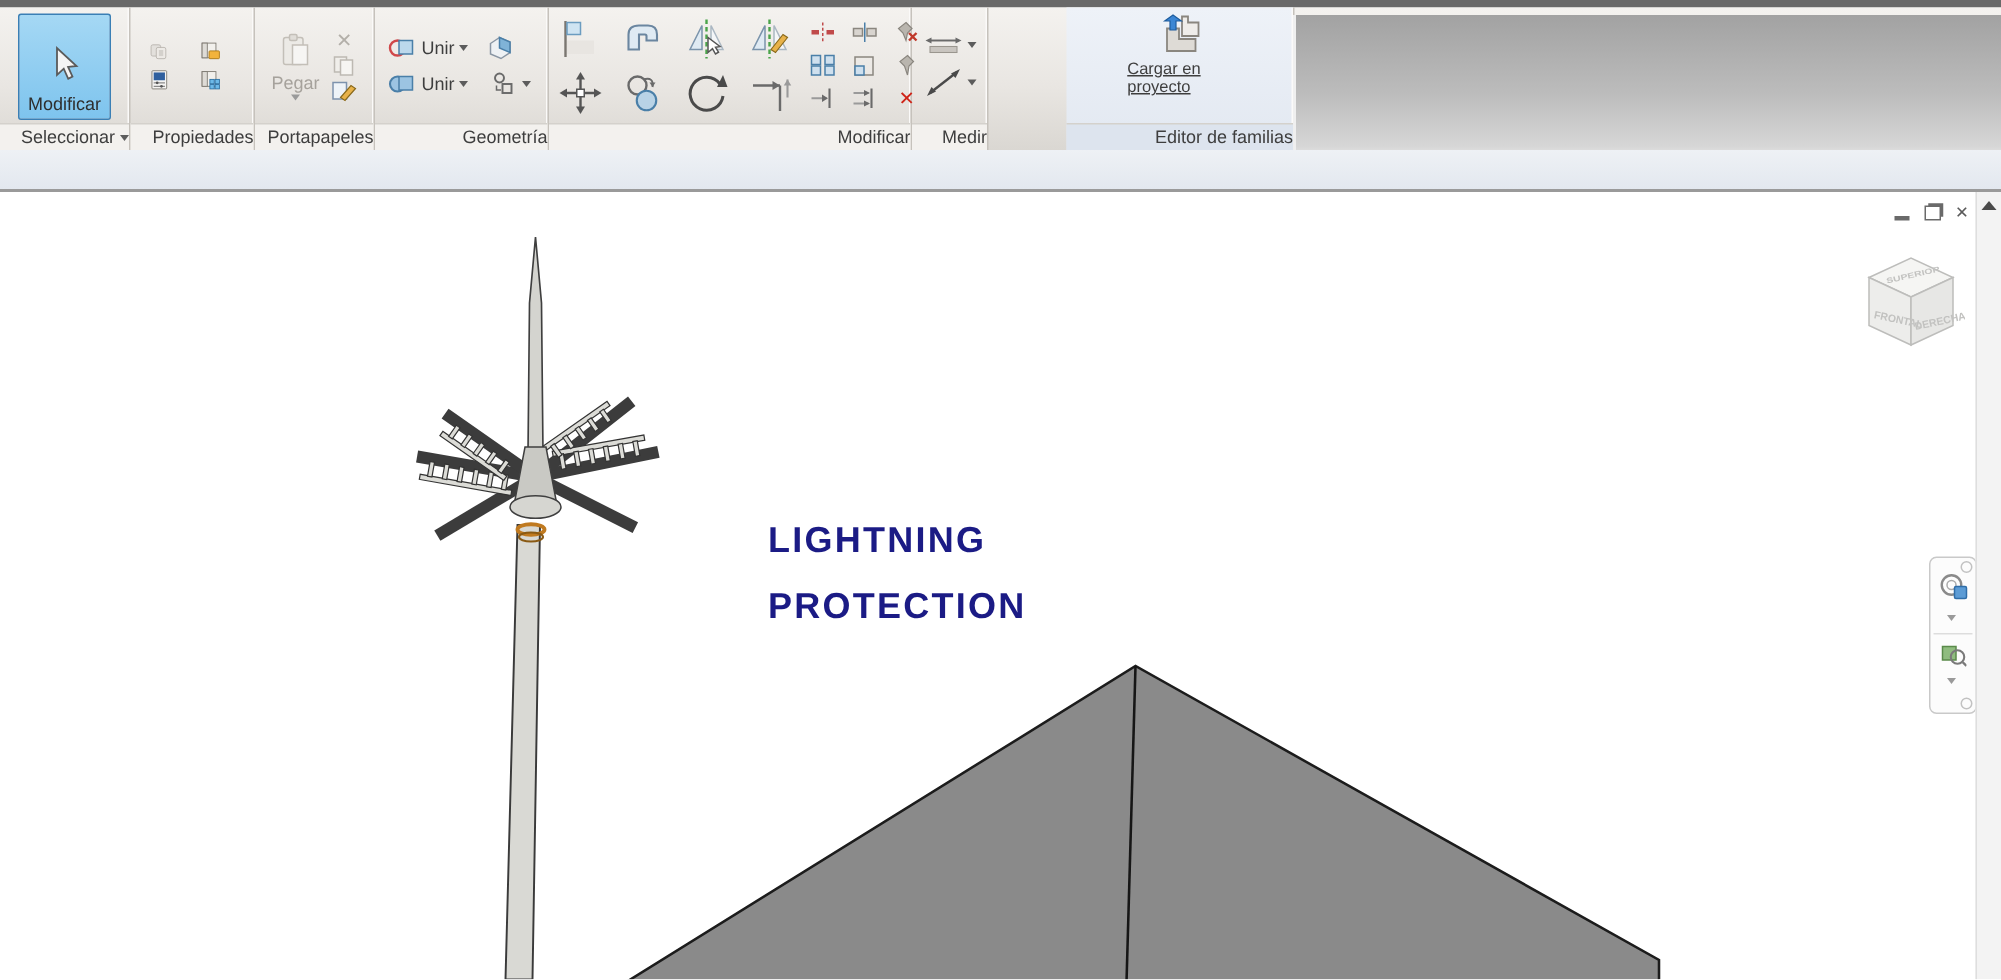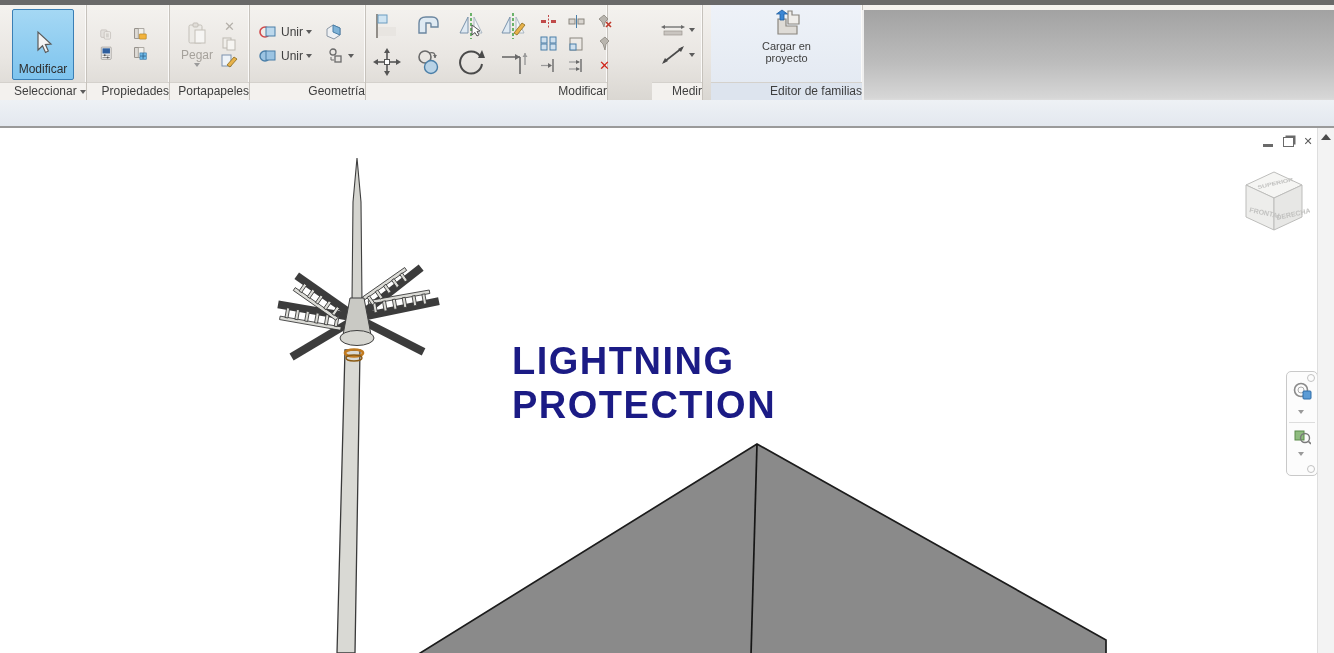--- a/index.html
+++ b/index.html
@@ -29,21 +29,21 @@
                border-left:1px solid #dedede;}
   .scroll-up{position:absolute;top:6px;left:3px;width:0;height:0;
              border-left:5px solid transparent;border-right:5px solid transparent;
              border-bottom:6px solid #4a4a4a;}
   .win-controls{position:absolute;left:1262px;top:8px;display:flex;gap:8px;align-items:center;color:#5a5a5a;}
   .wc{width:12px;height:11px;display:flex;align-items:center;justify-content:center;font-size:11px;}
   .wc-min{width:10px;height:3px;border-bottom:3px solid #6a6a6a;margin-top:4px;}
   .wc-restore{width:9px;height:8px;border:1.5px solid #6a6a6a;box-shadow:2px -2px 0 -0.5px #6a6a6a;}
   
   .hero{position:absolute;left:512px;top:211px;color:#1b1b85;}
-  .hero .ln{font-size:38px;font-weight:bold;line-height:44px;letter-spacing:1.5px;}
+  .hero .ln{font-size:24px;font-weight:bold;line-height:44px;letter-spacing:1.5px;}
   .hero .bim{font-size:130px;font-weight:bold;letter-spacing:-5px;line-height:100px;margin:14px 0 0 -7px;}
   
   .navbar{position:absolute;left:1286px;top:243px;width:30px;height:103px;border:1px solid #c9c9c9;
           border-radius:5px;background:rgba(252,252,252,.9);}
   .navbar .sep{position:absolute;left:2px;right:2px;top:50px;border-top:1px solid #ddd;}
   .navbar .gear{position:absolute;width:6px;height:6px;border:1px solid #c2c2c2;border-radius:50%;right:2px;}
   .caret{width:0;height:0;border-left:3.5px solid transparent;border-right:3.5px solid transparent;
          border-top:4px solid #5c5c5c;display:inline-block;vertical-align:middle;}
   .caret.lt{border-top-color:#9a9a9a;}
   
@@ -51,21 +51,21 @@
               background:linear-gradient(180deg,#a5d8f4 0%,#7ec4ee 100%);
               display:flex;flex-direction:column;align-items:center;justify-content:flex-end;
               font-size:12px;color:#2e2e2e;padding-bottom:3px;box-sizing:border-box;}
   .modify-btn svg{margin-bottom:6px;}
   .icgrid{display:grid;grid-template-columns:26px 26px;grid-gap:4px 8px;}
   .vcol{display:flex;flex-direction:column;gap:1px;align-items:center;}
   .hrow{display:flex;align-items:center;gap:3px;}
   .glabel{font-size:12px;color:#3e3e3e;}
   .gray-label{font-size:12px;color:#a6a29c;}
   .bigbtn{display:flex;flex-direction:column;align-items:center;justify-content:flex-start;
-          width:70px;font-size:11px;color:#3e3e3e;text-align:center;line-height:12px;padding-top:4px;}
+          width:70px;font-size:11px;color:#3e3e3e;text-align:left;line-height:12px;padding-top:4px;text-decoration:underline;}
   .bigbtn svg{margin-bottom:3px;}
   .mini{width:17px;height:15px;display:flex;align-items:center;justify-content:center;}
   .del-x{color:#cf2418;font-weight:bold;font-size:13px;line-height:13px;}
   .cut-x{color:#b3afa9;font-weight:bold;font-size:13px;}
   .measure-col{display:flex;flex-direction:column;gap:6px;}
   .viewcube-txt{fill:#c2c2c0;font-size:7px;font-weight:bold;font-family:"Liberation Sans",sans-serif;}
 </style>
 </head>
 <body>
 
@@ -278,21 +278,21 @@
             <path d="M12 11 L8 9 L8 13 Z" fill="#6a6a6a"></path>
           </svg>
           <span class="mini del-x">✕</span>
         </div>
       </div>
       <div class="panel-label">
         <span>Modificar</span>
       </div>
     </div>
 
-    <div class="panel" style="left:608px;width:50px;padding-left:44px;">
+    <div class="panel" style="left:608px;width:50px;">
       <div class="panel-body">
         <div class="measure-col">
           <div class="hrow">
             <svg width="26" height="16" viewBox="0 0 26 16">
               <line x1="3" y1="5" x2="23" y2="5" stroke="#6a6a6a" stroke-width="1.3"></line>
               <path d="M1 5 L5 3 L5 7 Z" fill="#6a6a6a"></path>
                 <path d="M25 5 L21 3 L21 7 Z" fill="#6a6a6a"></path>
               <rect x="4" y="9" width="18" height="4" fill="#c9c5c0" stroke="#9a968f" stroke-width="0.7"></rect>
             </svg>
             <span class="caret"></span>

